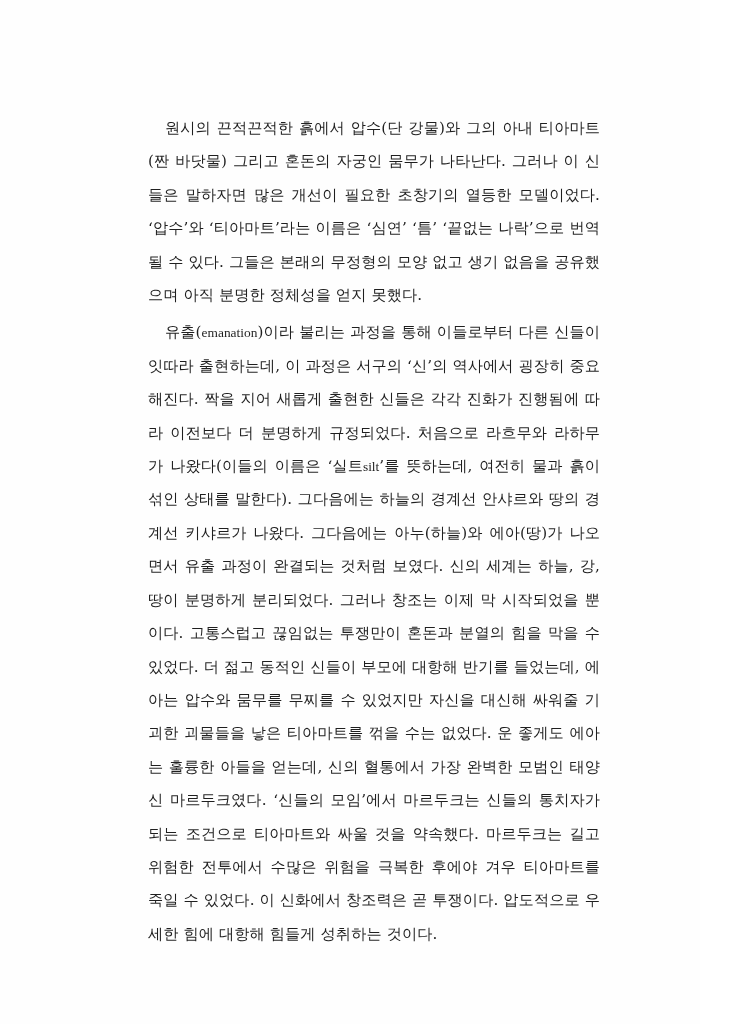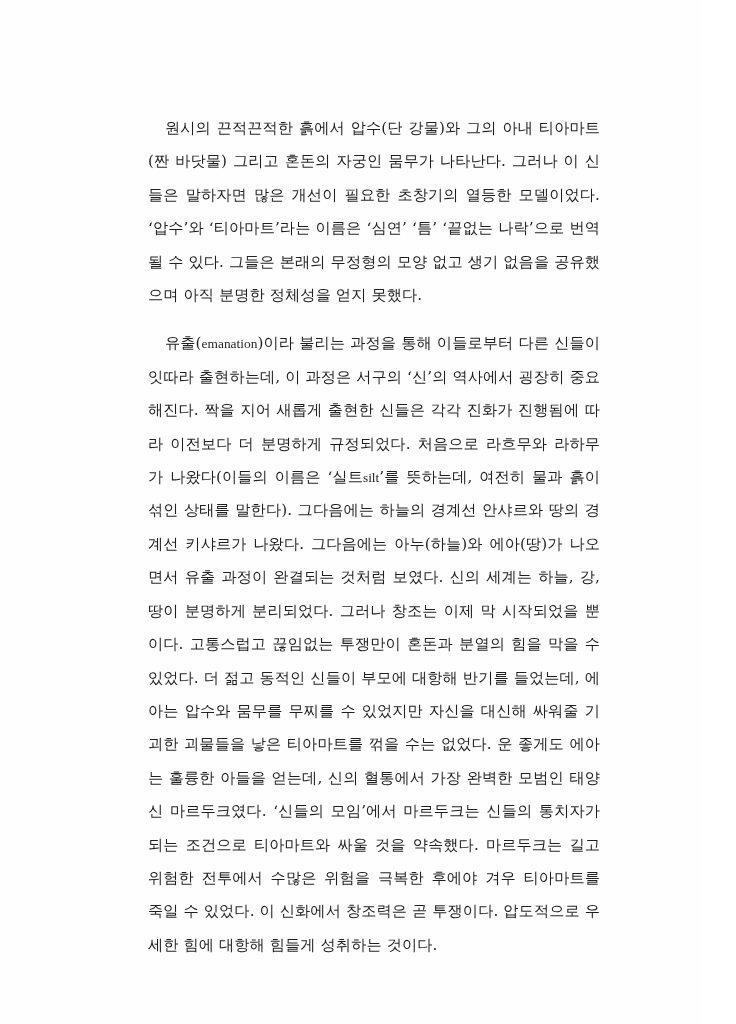--- a/index.html
+++ b/index.html
@@ -40,21 +40,21 @@
     line-height: 33.4px;
     text-align: justify;
     text-justify: inter-character;
     word-break: break-all;
     letter-spacing: 0.1px;
     color: #1f1f1f;
     font-family: "DejaVu Serif", "Liberation Serif", serif;
   }
 
   p.para + p.para {
-    margin-top: 15px;
+    margin-top: 4px;
   }
 
   
   .latin {
     font-family: "Liberation Serif", "DejaVu Serif", serif;
     font-size: 13.4px;
     letter-spacing: 0;
   }
 
   

